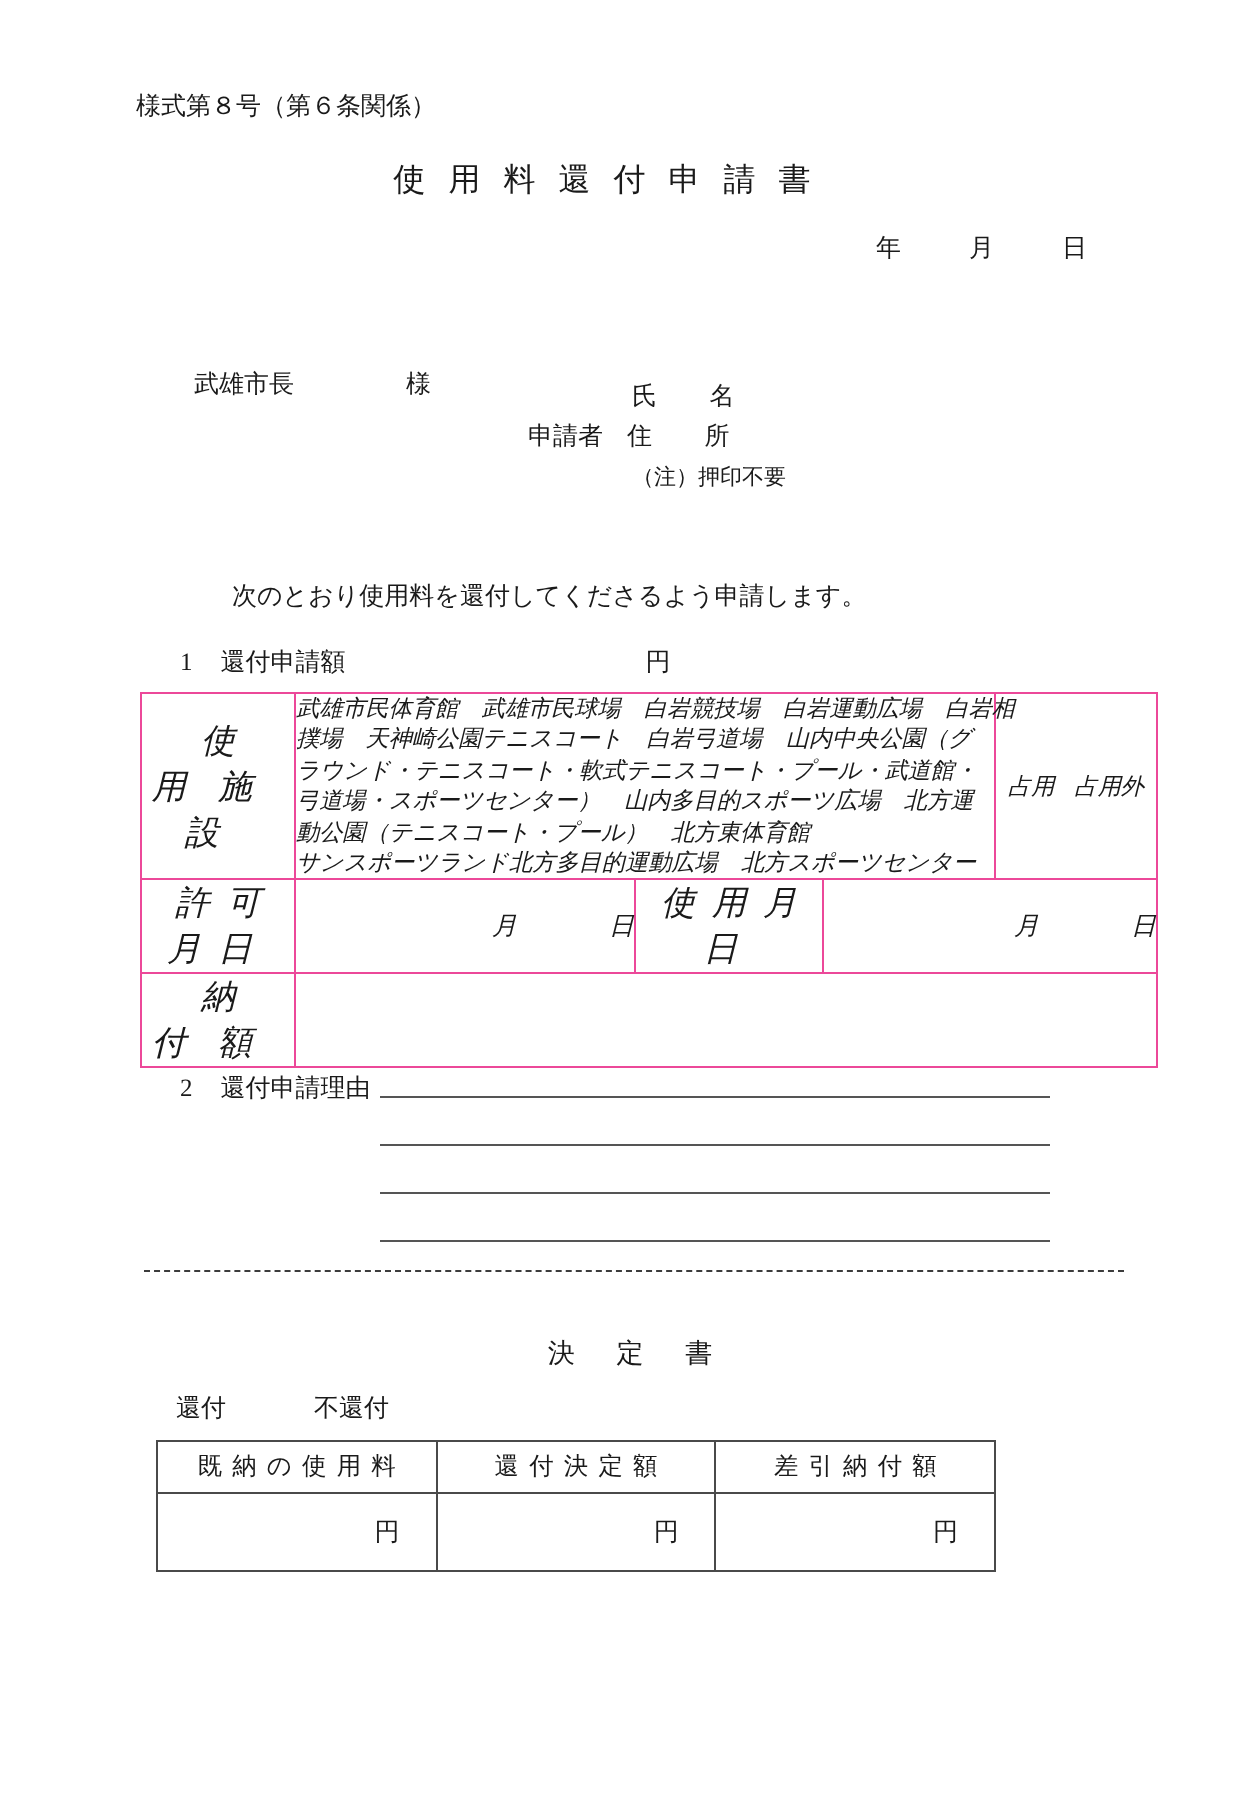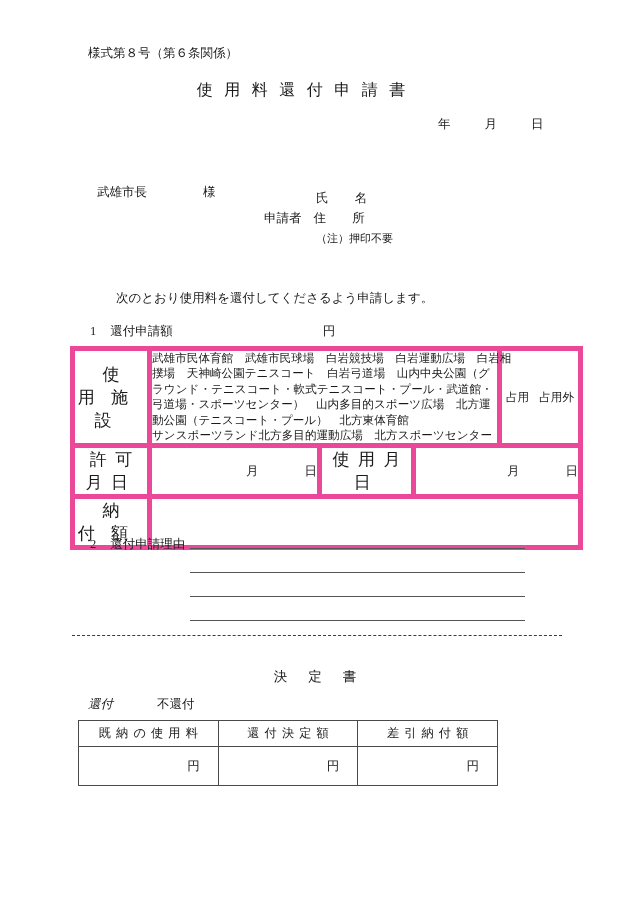--- a/index.html
+++ b/index.html
@@ -20,21 +20,21 @@
     inset: 0;
     width: 630px;
     height: 903px;
   }
 
   
   .abs { position: absolute; white-space: nowrap; }
 
   
   #form-no {
-    left: 88px; top: 45px;
+    left: 68px; top: 45px;
     font-size: 12.5px;
   }
   #doc-title {
     left: 0; top: 80px;
     width: 602px;
     text-align: center;
     font-size: 16px;
     letter-spacing: 0.72em;
     text-indent: 0.72em;
     white-space: nowrap;
@@ -80,23 +80,24 @@
   
   #facility-table {
     position: absolute;
     left: 70px; top: 346px;
     width: 508px;
     border-collapse: collapse;
     font-size: 12px;
     table-layout: fixed;
   }
   #facility-table td {
-    border: 5px solid #ec4899;
+    border: 1px solid #ec4899;
     padding: 0;
     vertical-align: middle;
+    font-style: italic;
   }
   .lbl-cell {
     text-align: center;
     font-size: 17px;
     letter-spacing: 0.5em;
     text-indent: 0.5em;
   }
   .lbl-cell.wide { letter-spacing: 0.95em; text-indent: 0.95em; }
   #cell-facility-label { height: 92px; }
   #cell-facility-list {
@@ -154,21 +155,21 @@
     width: 630px;
     text-align: center;
     font-size: 13.5px;
     letter-spacing: 1.55em;
     text-indent: 1.55em;
   }
   #decision-options {
     left: 88px; top: 696px;
     font-size: 12.5px;
   }
-  #decision-options .opt-a { margin-right: 44px; font-style: italic; }
+  #decision-options .opt-a { margin-right: 44px; }
 
   
   #decision-table {
     position: absolute;
     left: 78px; top: 720px;
     width: 420px;
     border-collapse: collapse;
     table-layout: fixed;
     font-size: 12px;
   }

